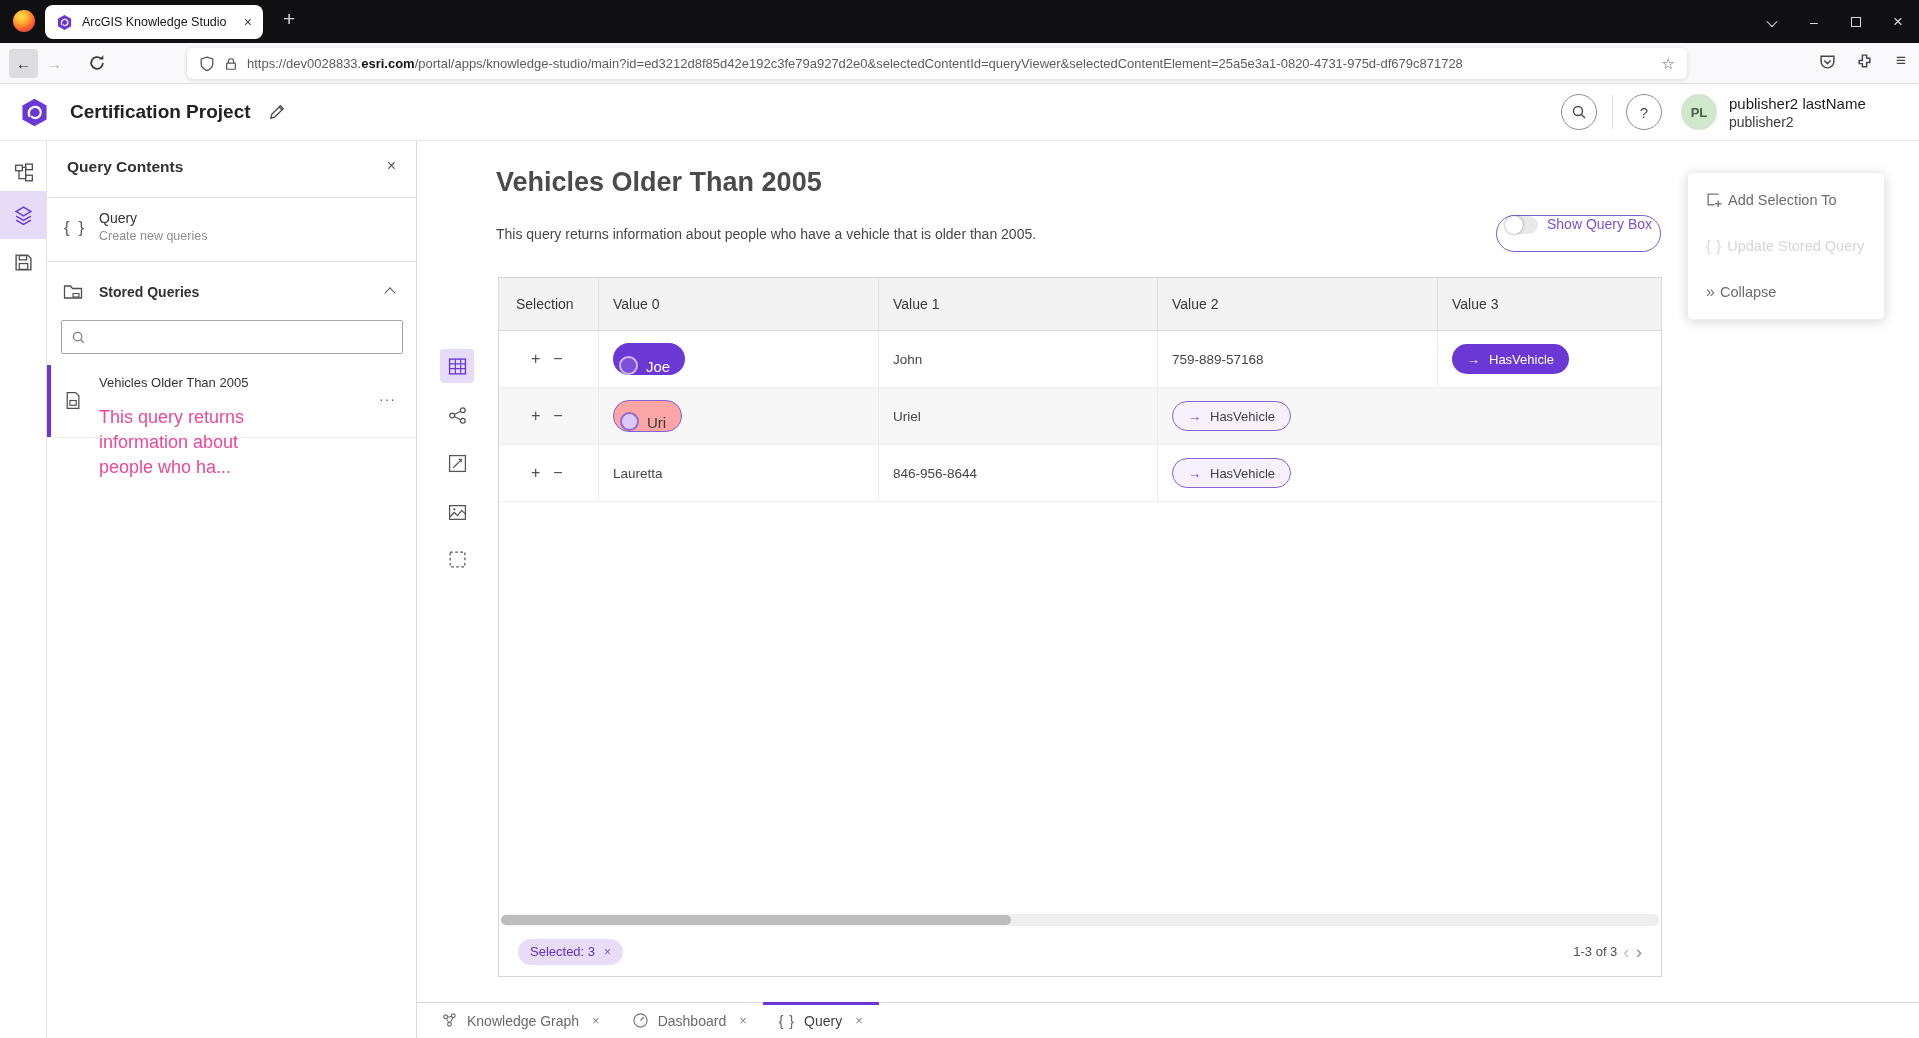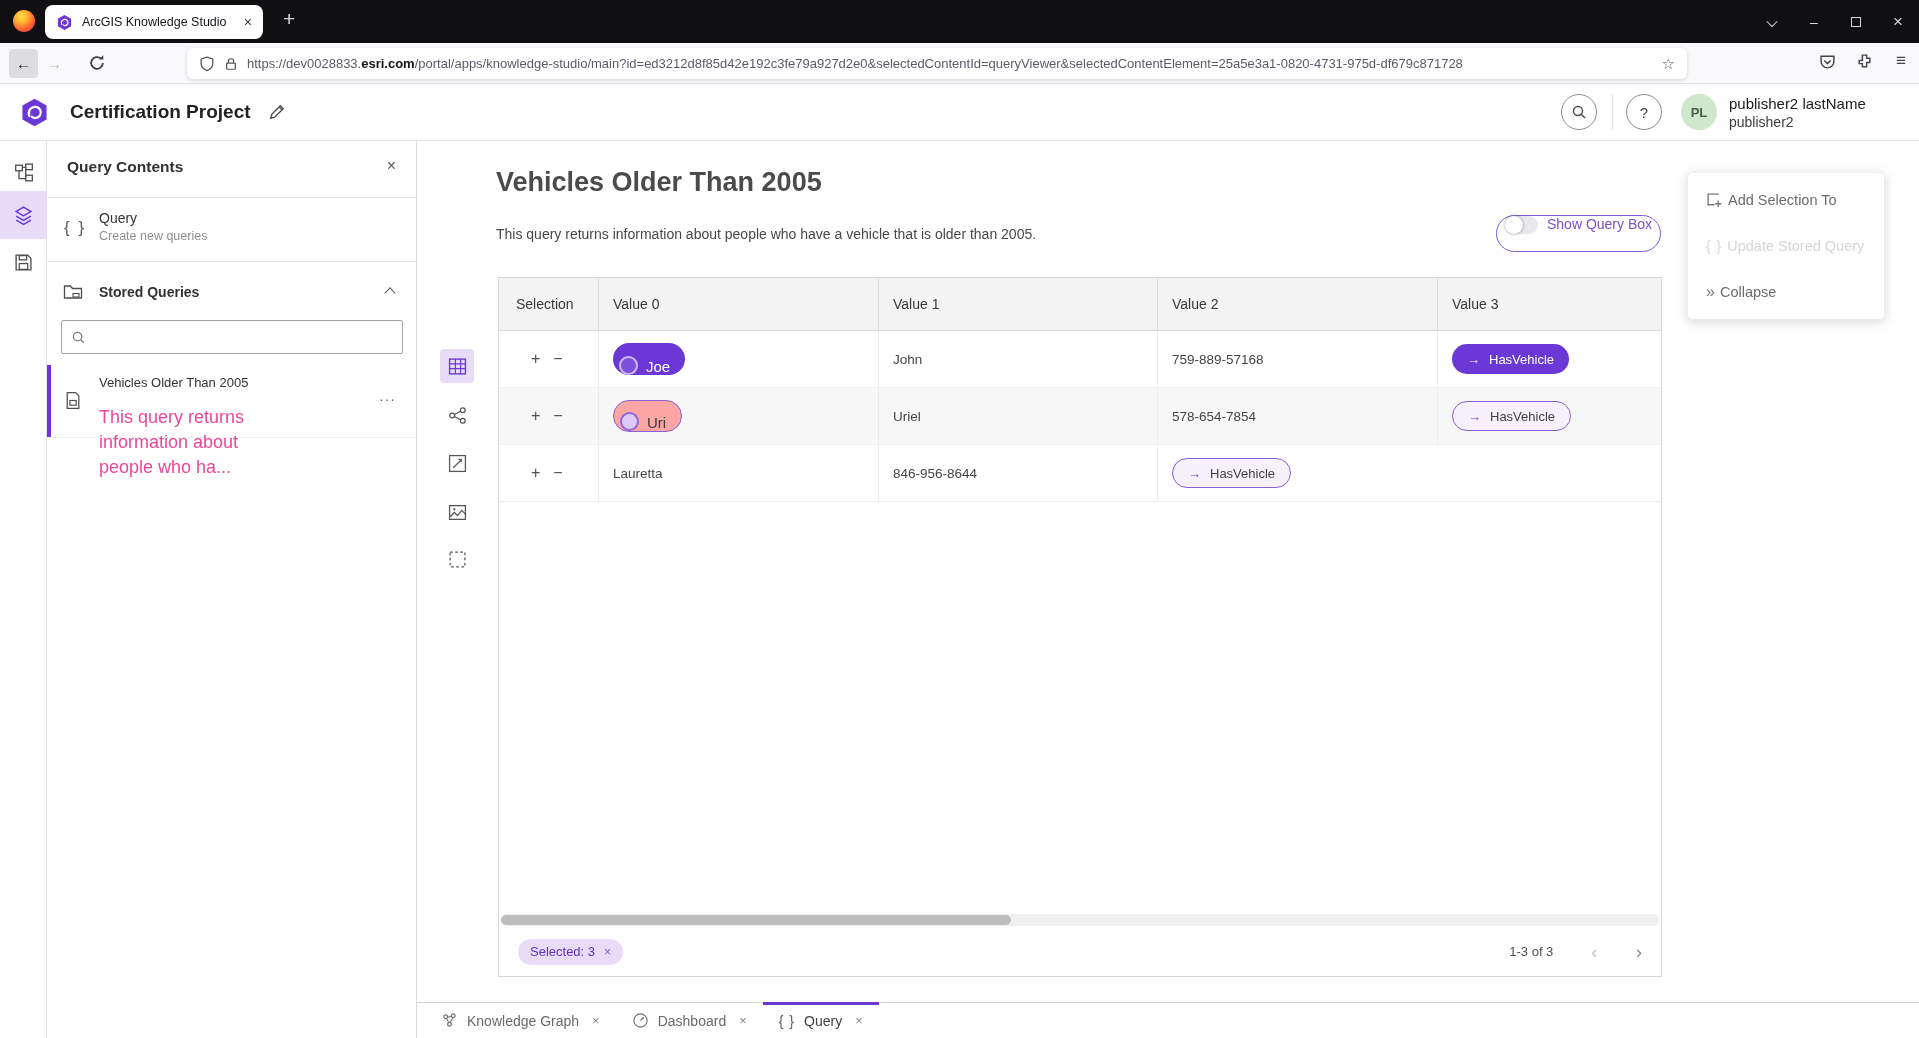--- a/index.html
+++ b/index.html
@@ -118,21 +118,21 @@
   .rpill.outline { background:#f6f1fd; border:1px solid #8461d6; color:#3f3f3f; }
   .rpill.outline .rarr { color:#6b38d6; }
   .rarr { font-size:13px; }
   .tbody-empty { flex:1; }
   .hscroll { height:12px; margin:0 2px 1px 2px; background:#efefef; border-radius:6px; position:relative; flex:0 0 auto; }
   .hthumb { position:absolute; left:0; top:1px; height:10px; width:510px; background:#bdbdbd; border-radius:5px; }
   .tfoot { height:49px; flex:0 0 auto; display:flex; align-items:center; justify-content:space-between; padding:0 19px; }
   .chip { display:inline-flex; align-items:center; gap:9px; height:26px; border-radius:13px; background:#e8dcf9; padding:0 12px;
     font-size:13px; color:#5e30c5; }
   .chip .cx { font-size:12px; color:#7a57c9; }
-  .pager { display:flex; align-items:center; gap:38px; }
+  .pager { display:flex; align-items:center; gap:6px; }
   .pager .range { font-size:13px; color:#4f4f4f; }
   .pager .pg-l { font-size:19px; color:#c4c4c4; }
   .pager .pg-r { font-size:19px; color:#8f8f8f; }
 
   
   .ctxmenu { position:absolute; left:1687px; top:172px; width:198px; background:#fff; border:1px solid #ededed; border-radius:5px;
     box-shadow:0 2px 12px rgba(0,0,0,0.16); padding:4px 0; }
   .ctxitem { height:46px; display:flex; align-items:center; gap:5px; padding:0 18px; font-size:14.5px; color:#6c6c6c; }
   .ctxitem.disabled { color:#d5d5d5; }
   .ctxitem .cbraces { font-size:14px; letter-spacing:1px; color:#d8d8d8; }
@@ -408,23 +408,20 @@
       <div class="tc">
           <span class="epill outline">
             <i class="ecirc"></i>
             <span>Uri</span>
           </span>
         </div>
       <div class="tc">
           <span class="cellv">Uriel</span>
         </div>
       <div class="tc">
-          <span class="cellv">578-654-7854</span>
-        </div>
-      <div class="tc">
           <span class="rpill outline">
             <span class="rarr">→</span>
             <span>HasVehicle</span>
           </span>
         </div>
     </div>
 
     <div class="trow">
       <div class="tc selcell">
         <span class="op">+</span>

